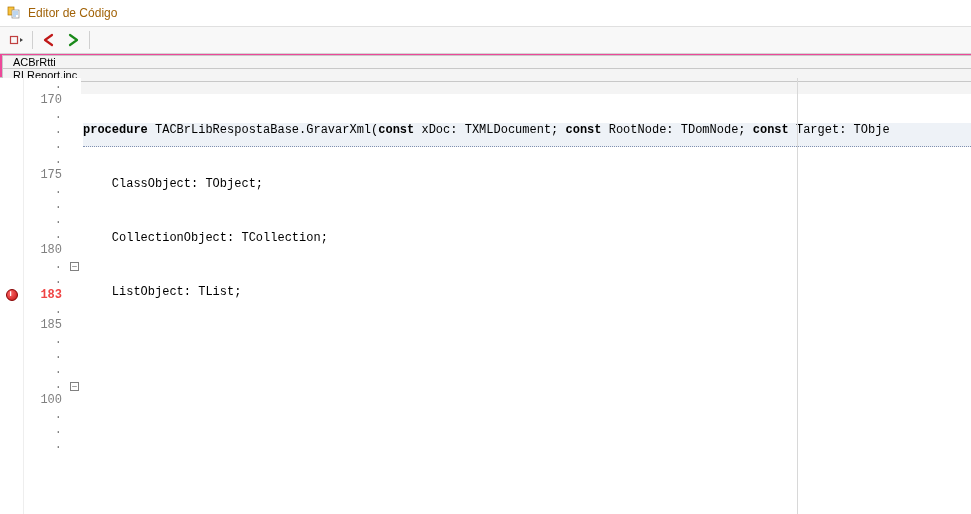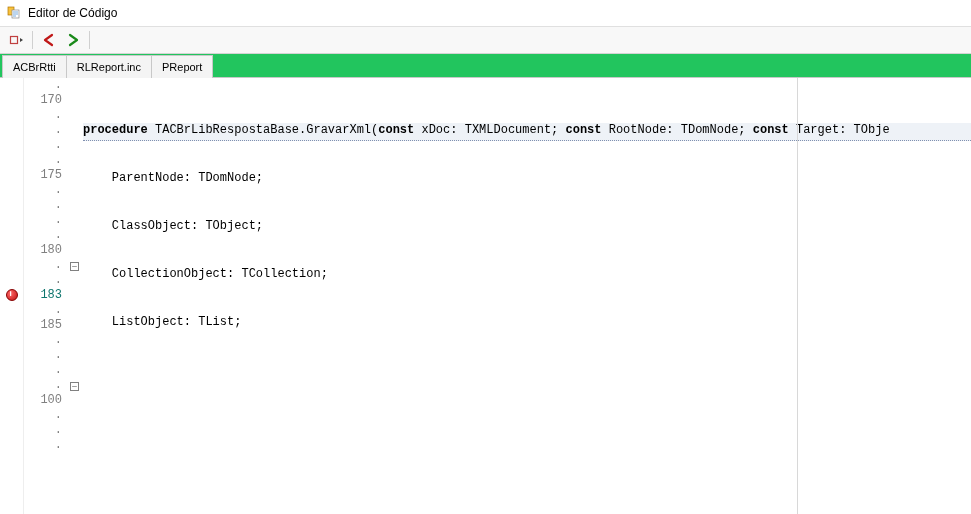--- a/index.html
+++ b/index.html
@@ -18,21 +18,21 @@
       padding: 0 6px;
       background: #fff;
     }
     .titlebar .icon {
       width: 16px;
       height: 16px;
       margin-right: 6px;
     }
     .titlebar-text {
       font-size: 12px;
-      color: #000000;
+      color: #a16207;
     }
     .toolbar {
       height: 28px;
       border-top: 1px solid #e0e0e0;
       border-bottom: 1px solid #d4d4d4;
       display: flex;
       align-items: center;
       padding: 0 4px;
       background: #f8f8f8;
     }
@@ -49,22 +49,23 @@
       width: 1px;
       height: 18px;
       background: #d0d0d0;
       margin: 0 4px;
     }
     .tabs {
       height: 24px;
       display: flex;
       align-items: stretch;
       border-bottom: 1px solid #c8c8c8;
-      background: #22c55e;
+      background: #ec4899;
       padding-left: 2px;
+      flex-direction: column;
     }
     .tab {
       padding: 0 10px;
       display: flex;
       align-items: center;
       border: 1px solid #c8c8c8;
       border-bottom: none;
       background: #f4f4f4;
       margin-right: -1px;
       font-size: 11px;
@@ -131,21 +132,21 @@
     .code {
       flex: 1;
       font-family: Consolas, "Courier New", monospace;
       font-size: 12px;
       line-height: 15px;
       white-space: pre;
       position: relative;
       padding-left: 2px;
     }
     .code-line {
-      height: 18px;
+      height: 24px;
     }
     .code-line.proc-header {
       background: #eef2f7;
       border-bottom: 1px dotted #8090b0;
     }
     .kw { font-weight: bold; color: #000; }
     .right-margin {
       position: absolute;
       top: 0;
       bottom: 0;
@@ -167,21 +168,21 @@
     .bp-icon::after {
       content: "i";
       color: #fff;
       font-size: 8px;
       position: absolute;
       left: 3px;
       top: -1px;
       font-family: "Segoe UI", sans-serif;
       font-weight: bold;
     }
-    .line-no-bp { color: #0f766e; font-weight: normal; }
+    .line-no-bp { color: #ef4444; font-weight: bold; }
   </style>
 </head>
 <body>
 
 <div class="titlebar">
   <span class="icon">
     <svg viewBox="0 0 16 16" width="16" height="16">
       <rect x="2" y="2" width="6" height="8" fill="#f9c23c" stroke="#b07500" stroke-width="0.7"></rect>
       <rect x="6" y="5" width="7" height="8" fill="#fff" stroke="#888" stroke-width="0.7"></rect>
       <path d="M7 7h5M7 9h5M7 11h3" stroke="#6aa0d8" stroke-width="0.9"></path>
@@ -301,21 +302,20 @@
       <div></div>
     <div><span class="fold-box">−</span></div>
     <div></div>
       <div></div>
       <div></div>
       <div></div>
   </div>
   <div class="code">
     <div class="right-margin"></div>
     <div class="code-line proc-header"><span class="kw">procedure</span><span> TACBrLibRespostaBase.GravarXml(</span><span class="kw">const</span><span> xDoc: TXMLDocument; </span><span class="kw">const</span><span> RootNode: TDomNode; </span><span class="kw">const</span><span> Target: TObje</span></div>
-    <div class="code-line">    ParentNode: TDomNode;</div>
     <div class="code-line">    ClassObject: TObject;</div>
     <div class="code-line">    CollectionObject: TCollection;</div>
     <div class="code-line">    ListObject: TList;</div>
     
     
     
     
     
     
     

